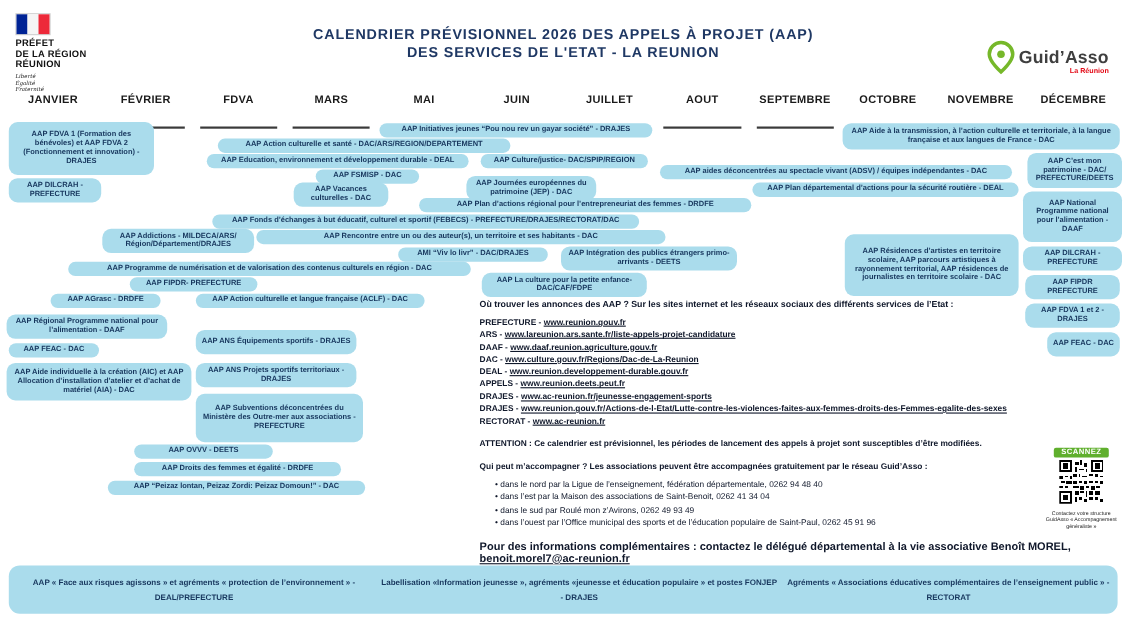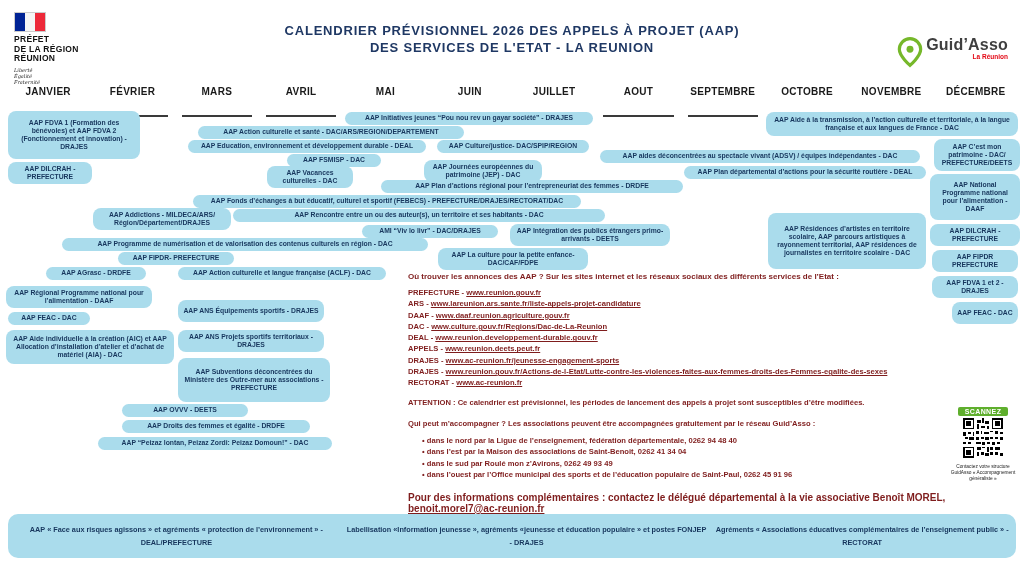--- a/index.html
+++ b/index.html
@@ -11,44 +11,44 @@
   .prefet { position:absolute; left:14px; top:12px; width:110px; }
   .flag { display:flex; width:32px; height:20px; margin-bottom:3px; border:0.5px solid #ccc; }
   .flag span { flex:1; }
   .flag .b { background:#002395; } .flag .w { background:#f5f5f5; } .flag .r { background:#ED2939; }
   .prefet-line { font-weight:bold; font-size:8.5px; line-height:9.5px; color:#111; letter-spacing:0.3px; }
   .motto { margin-top:3px; font-family:"DejaVu Serif", serif; font-style:italic; font-size:5px; line-height:6px; color:#222; }
 
   .title { position:absolute; left:140px; right:140px; top:22px; text-align:center;
            color:#1f3864; font-weight:bold; font-size:13px; line-height:17px; letter-spacing:0.8px; }
 
-  .guidasso { position:absolute; right:16px; top:36px; display:flex; align-items:flex-start; gap:0; }
+  .guidasso { position:absolute; right:16px; top:36px; display:flex; align-items:flex-end; gap:0; }
   .guidasso-text .name { font-size:16px; font-weight:bold; color:#3f3f3f; letter-spacing:0.2px; }
   .guidasso-text .region { font-size:6.5px; font-weight:bold; color:#e30613; text-align:right; margin-top:-1px; }
 
   
   .months { position:absolute; left:6px; right:6px; top:86px; display:flex; }
   .month { flex:1 1 0; margin:0 7px; text-align:center; font-weight:bold; font-size:10px;
            color:#1a1a1a; letter-spacing:0.3px; border-bottom:2px solid #3a3a3a; padding-bottom:18px; }
 
   
   .bars-layer { position:absolute; inset:0; }
   .bar { position:absolute; background:#aadcec; color:#17365d; font-weight:bold; font-size:6.8px;
          line-height:1.2; text-align:center; display:flex; align-items:center; justify-content:center;
          border-radius:8px; padding:1px 4px; }
 
   
-  .info { position:absolute; left:408px; top:272px; width:578px; color:#7f1d1d; }
+  .info { position:absolute; left:436px; top:272px; width:578px; color:#0f172a; }
   .info-heading { font-weight:bold; font-size:8px; margin-bottom:6px; }
   .link-row { font-weight:bold; font-size:7.6px; line-height:11.3px; }
   .url { text-decoration:underline; }
   .attention { font-weight:bold; font-size:7.6px; margin-top:9px; }
   .accompany { font-weight:bold; font-size:7.6px; margin-top:12px; }
   .helpers { margin-top:7px; margin-left:14px; }
-  .bullet { font-weight:bold; font-size:7.6px; line-height:11.5px; }
+  .bullet { font-weight:normal; font-size:7.6px; line-height:11.5px; }
   .bullet::before { content:"•  "; }
   .contact { font-weight:bold; font-size:10px; margin-top:11px; }
 
   
   .qr-block { position:absolute; left:946px; top:400px; width:74px; text-align:center; }
   .scannez { display:inline-block; background:#5FAF2D; color:#fff; font-weight:bold; font-size:7px;
              padding:1px 7px; border-radius:2px; margin-bottom:2px; letter-spacing:0.4px; }
   .qr-caption { font-size:4.8px; line-height:5.8px; color:#222; margin-top:2px; }
 
   
@@ -89,22 +89,22 @@
     </svg>
     <div class="guidasso-text">
       <div class="name">Guid’Asso</div>
       <div class="region">La Réunion</div>
     </div>
   </div>
 
   <div class="months" id="months">
       <div class="month">JANVIER</div>
       <div class="month">FÉVRIER</div>
+      <div class="month">FDVA</div>
       <div class="month">MARS</div>
-      <div class="month">AVRIL</div>
       <div class="month">MAI</div>
       <div class="month">JUIN</div>
       <div class="month">JUILLET</div>
       <div class="month">AOUT</div>
       <div class="month">SEPTEMBRE</div>
       <div class="month">OCTOBRE</div>
       <div class="month">NOVEMBRE</div>
       <div class="month">DÉCEMBRE</div>
     </div>
 

